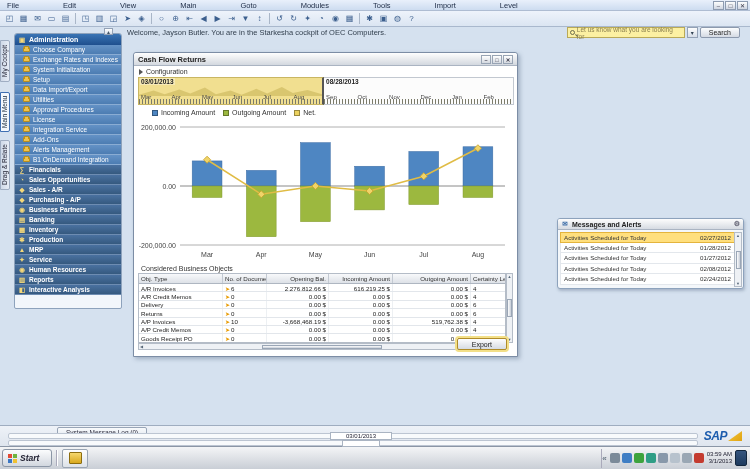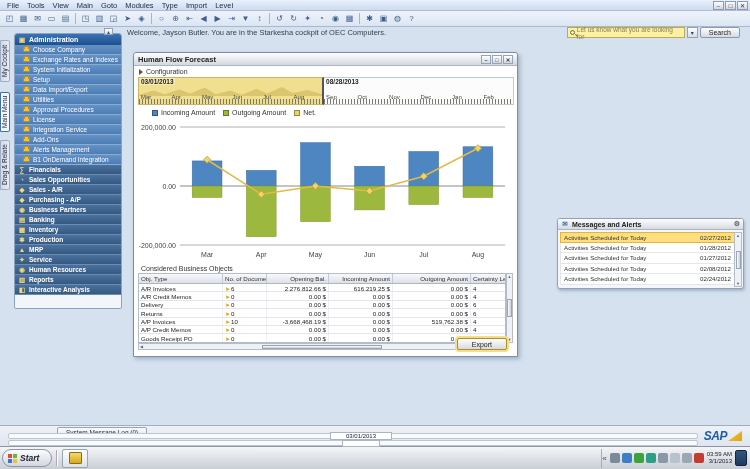--- a/index.html
+++ b/index.html
@@ -163,21 +163,21 @@
   #sap-word { font-size:12px; font-weight:bold; font-style:italic; color:#1b5bad; letter-spacing:-0.5px; }
   #sap-swoosh { width:14px; height:10px; background:linear-gradient(135deg,#f3c53a,#e0a312);
     clip-path:polygon(0 100%,100% 0,100% 100%); }
 
   
   #taskbar { position:absolute; left:0; top:446px; width:750px; height:23px;
     background:linear-gradient(#f4f5f7,#c9ced6); border-top:1px solid #8b96a6;
     display:flex; align-items:center; }
   #start-btn { margin-left:2px; height:18px; width:50px; display:flex; align-items:center;
     gap:3px; padding:0 5px; background:linear-gradient(#fbfcfd,#d2d7df);
-    border:1px solid #8b96a6; border-radius:9px; }
+    border:1px solid #8b96a6; border-radius:3px; }
   #start-flag { width:9px; height:9px; display:grid; grid-template-columns:4px 4px; gap:1px; }
   #start-flag i { display:block; width:4px; height:4px; }
   #start-label { font-size:8.5px; font-weight:bold; font-style:italic; color:#223; }
   .tb-groove { width:2px; height:16px; margin:0 4px; border-left:1px solid #aab; border-right:1px solid #fff; }
   #task-app { width:26px; height:19px; background:linear-gradient(#fefefe,#dde2e8);
     border:1px solid #9aa5b3; border-radius:2px; display:flex; align-items:center; justify-content:center; }
   #task-app-icon { width:13px; height:12px; background:linear-gradient(#f6d76d,#d9a91f);
     border:1px solid #8c6d10; border-radius:1px; }
   #tray { margin-left:auto; display:flex; align-items:center; gap:3px; padding-right:3px;
     height:19px; border-left:1px solid #aab; }
@@ -187,28 +187,28 @@
   #tray-clock { text-align:right; font-size:6px; color:#223; line-height:7px; }
   #tray-edge { width:12px; height:16px; background:linear-gradient(#35557f,#1d3a5e);
     border:1px solid #12263d; border-radius:2px; }
 </style>
 </head>
 <body>
 
 <div id="app">
 
   <div id="menubar">
-    <div id="menu-items" style="display: flex;">
+    <div id="menu-items" style="display: flex; gap: 36px;">
         <span class="menu-item">File</span>
-        <span class="menu-item">Tools</span>
+        <span class="menu-item">Edit</span>
         <span class="menu-item">View</span>
         <span class="menu-item">Main</span>
         <span class="menu-item">Goto</span>
         <span class="menu-item">Modules</span>
-        <span class="menu-item">Type</span>
+        <span class="menu-item">Tools</span>
         <span class="menu-item">Import</span>
         <span class="menu-item">Level</span>
       </div>
     <div id="win-controls">
       <div class="win-btn">–</div>
       <div class="win-btn">□</div>
       <div class="win-btn">✕</div>
     </div>
   </div>
 
@@ -370,21 +370,21 @@
         </div>
         <div class="sb-module">
           <span class="mod-glyph">◧</span>
           <span>Interactive Analysis</span>
         </div>
       </div>
   </div>
 
   <div id="cfw">
     <div id="cfw-title">
-      <span>Human Flow Forecast</span>
+      <span>Cash Flow Returns</span>
       <div id="cfw-buttons">
         <div class="cfw-btn">–</div>
         <div class="cfw-btn">□</div>
         <div class="cfw-btn">✕</div>
       </div>
     </div>
     <div id="cfw-body">
       <div id="config-row">
         <span class="tri"></span>
         <span>Configuration</span>

